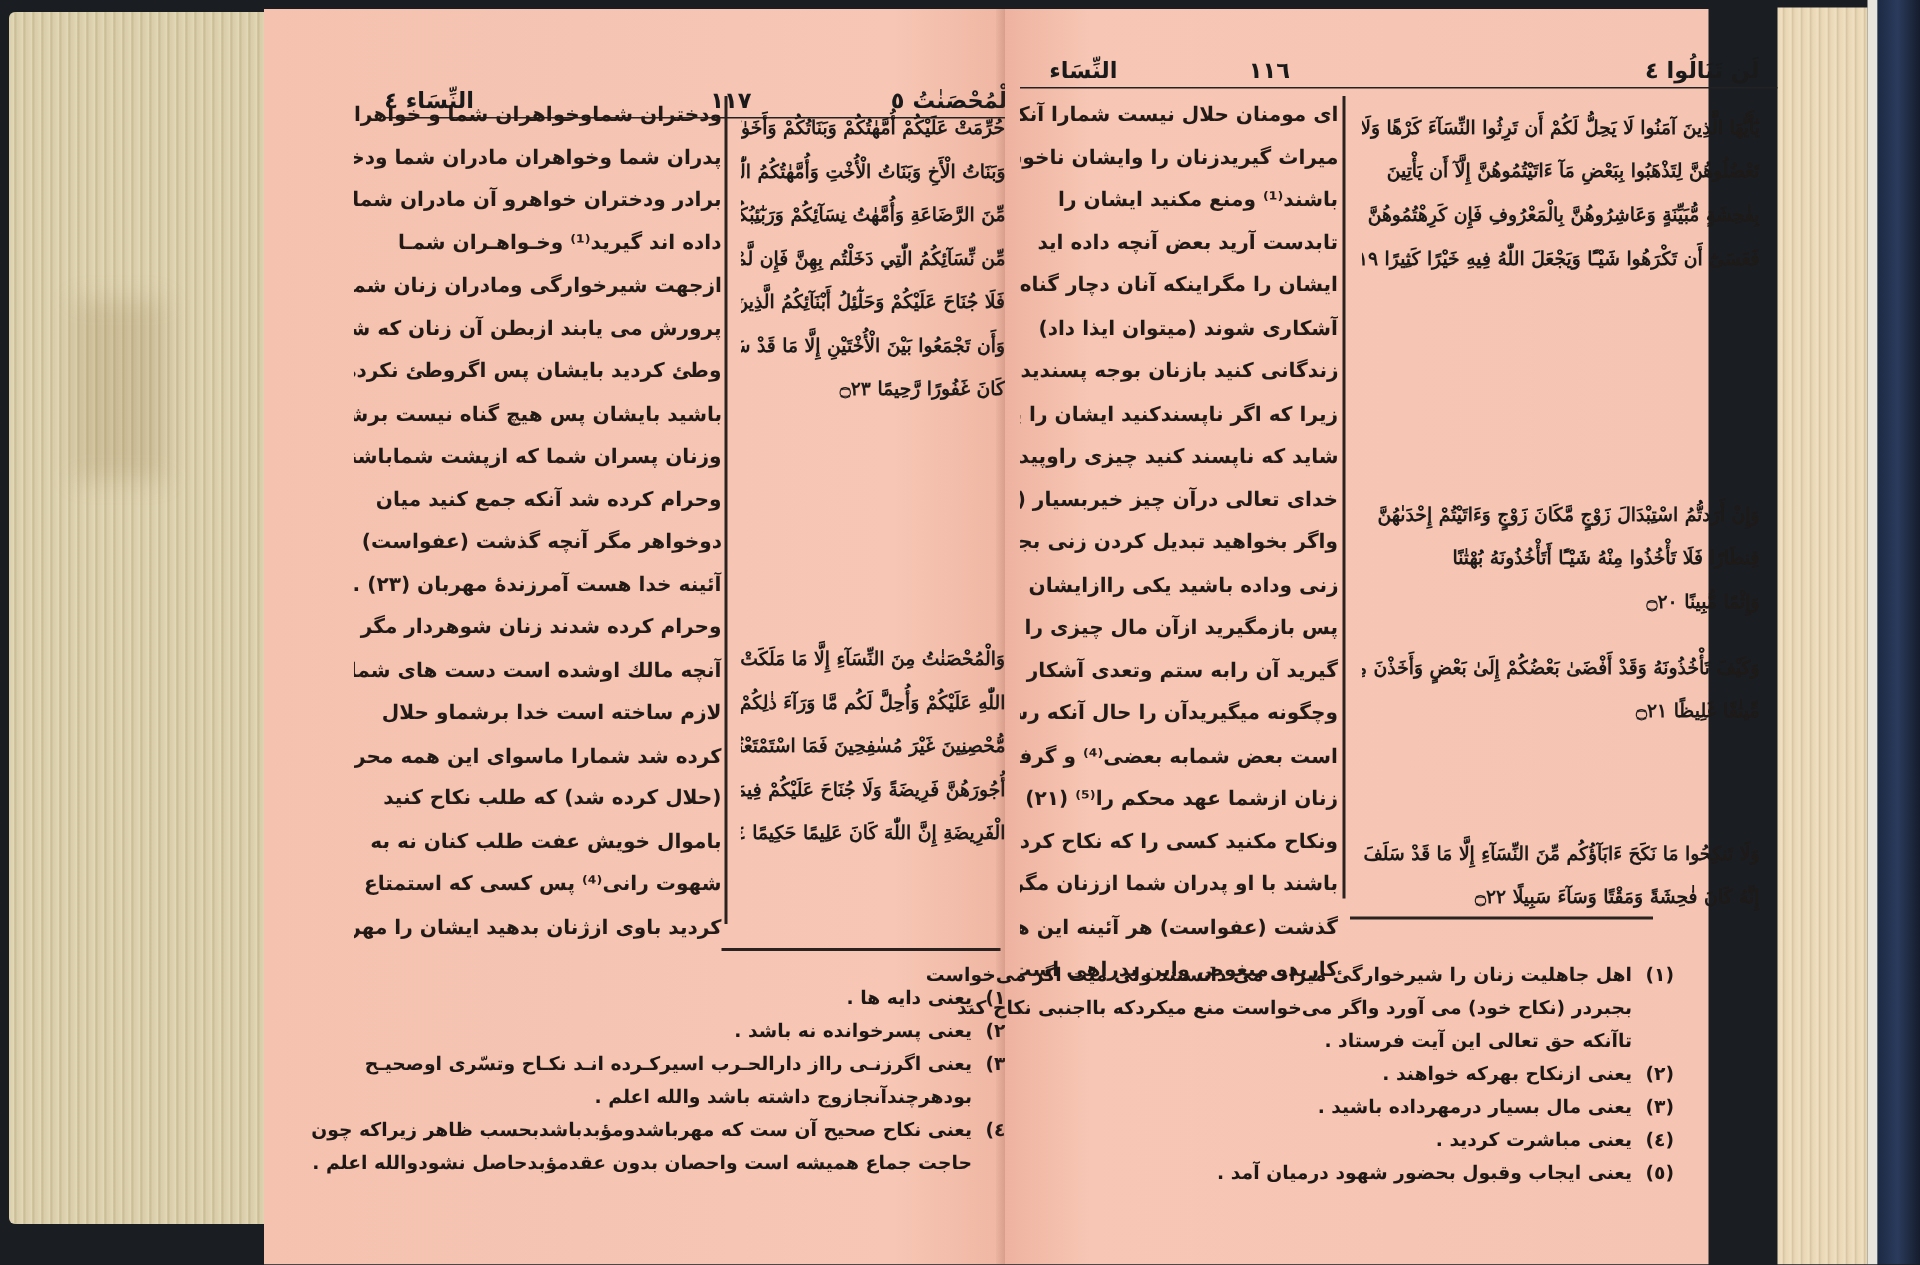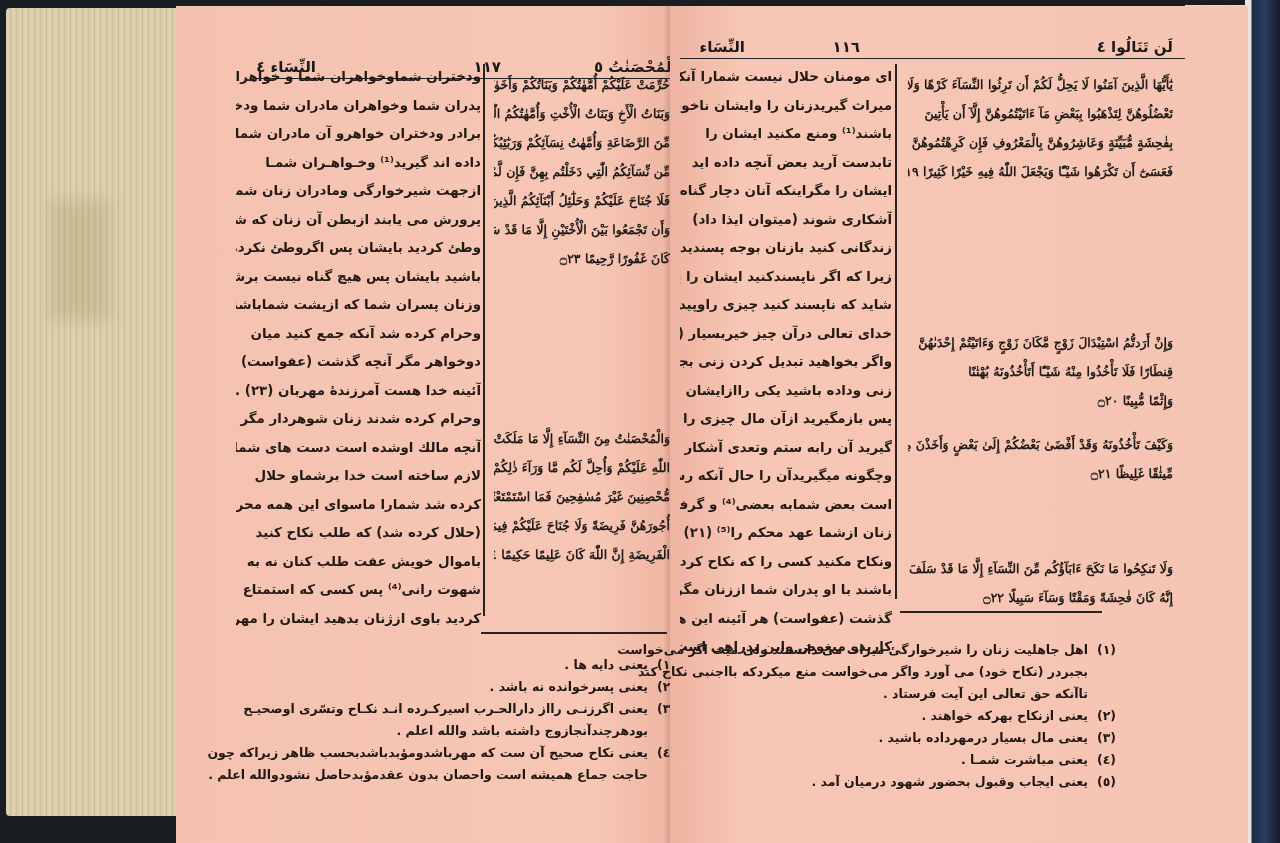--- a/index.html
+++ b/index.html
@@ -23,21 +23,21 @@
   }
   .cover-right {
     position:absolute; left:1245px; top:0; width:35px; height:843px;
     background:linear-gradient(90deg,#e8e6dc 0,#e8e6dc 6px,#1c2a44 7px,#2b3b5c 20px,#151c2c 35px);
   }
   .page {
     position:absolute; top:6px; height:837px;
     background:#f6c3b1;
   }
   .page.left { left:176px; width:494px; background:linear-gradient(90deg,#f5c2b0 0%,#f7c6b4 85%,#efb6a3 100%); }
-  .page.right { left:670px; width:578px; background:linear-gradient(90deg,#eeb3a0 0%,#f7c6b4 12%,#f6c4b2 100%); }
+  .page.right { left:670px; width:469px; background:linear-gradient(90deg,#eeb3a0 0%,#f7c6b4 12%,#f6c4b2 100%); }
   .gutter {
     position:absolute; left:664px; top:6px; width:14px; height:837px;
     background:linear-gradient(90deg,rgba(0,0,0,0.02),rgba(120,60,40,0.22),rgba(0,0,0,0.02));
   }
   .text { direction:rtl; color:#1c1512; font-family:"DejaVu Sans", sans-serif; }
   .hdr {
     position:absolute; height:22px; border-bottom:1.5px solid #222;
     font-weight:bold; font-size:15px; color:#1a1a1a;
   }
   .hdr span { position:absolute; top:2px; white-space:nowrap; }
@@ -221,20 +221,20 @@
     <div class="row">
         <span class="num">(٢)</span>
         <span>یعنی ازنکاح بهرکه خواهند .</span>
       </div>
     <div class="row">
         <span class="num">(٣)</span>
         <span>یعنی مال بسیار درمهرداده باشید .</span>
       </div>
     <div class="row">
         <span class="num">(٤)</span>
-        <span>یعنی مباشرت شمـا .</span>
+        <span>یعنی مباشرت کردید .</span>
       </div>
     <div class="row">
         <span class="num">(٥)</span>
         <span>یعنی ایجاب وقبول بحضور شهود درمیان آمد .</span>
       </div>
   </div>
 </div>
 
 </body></html>

